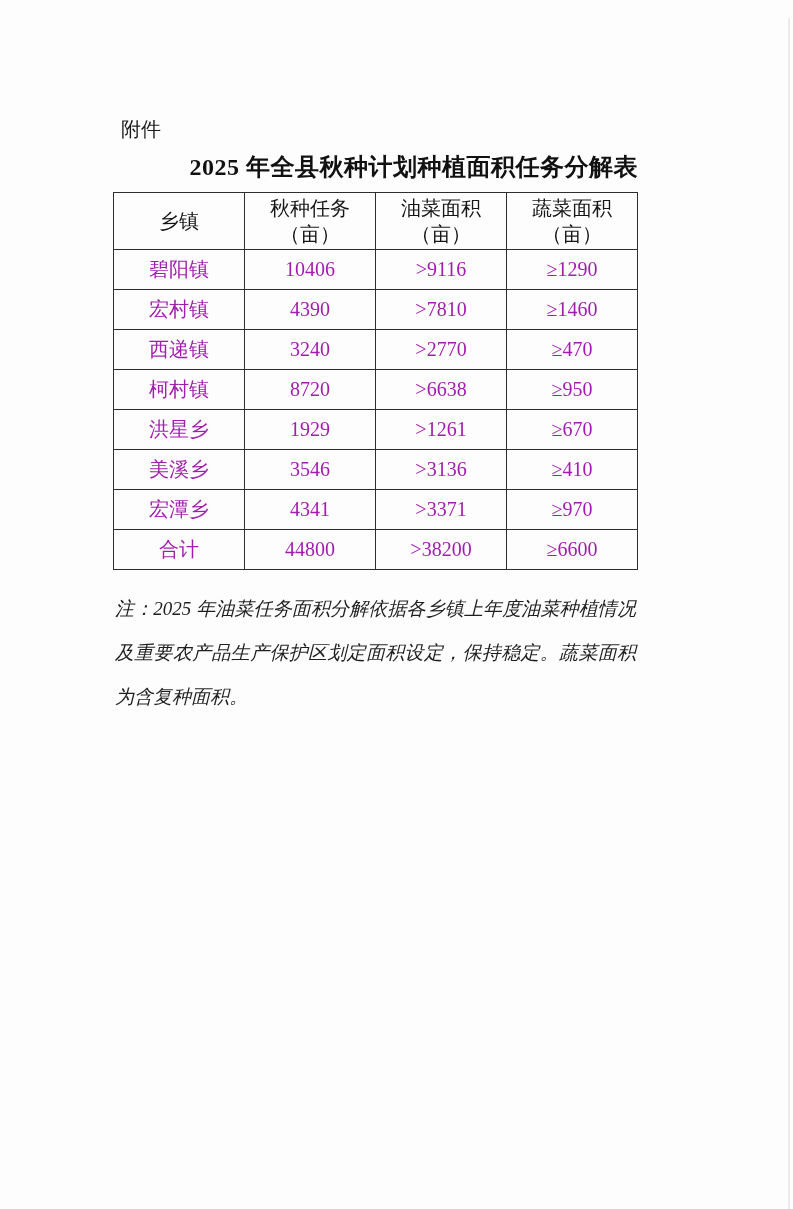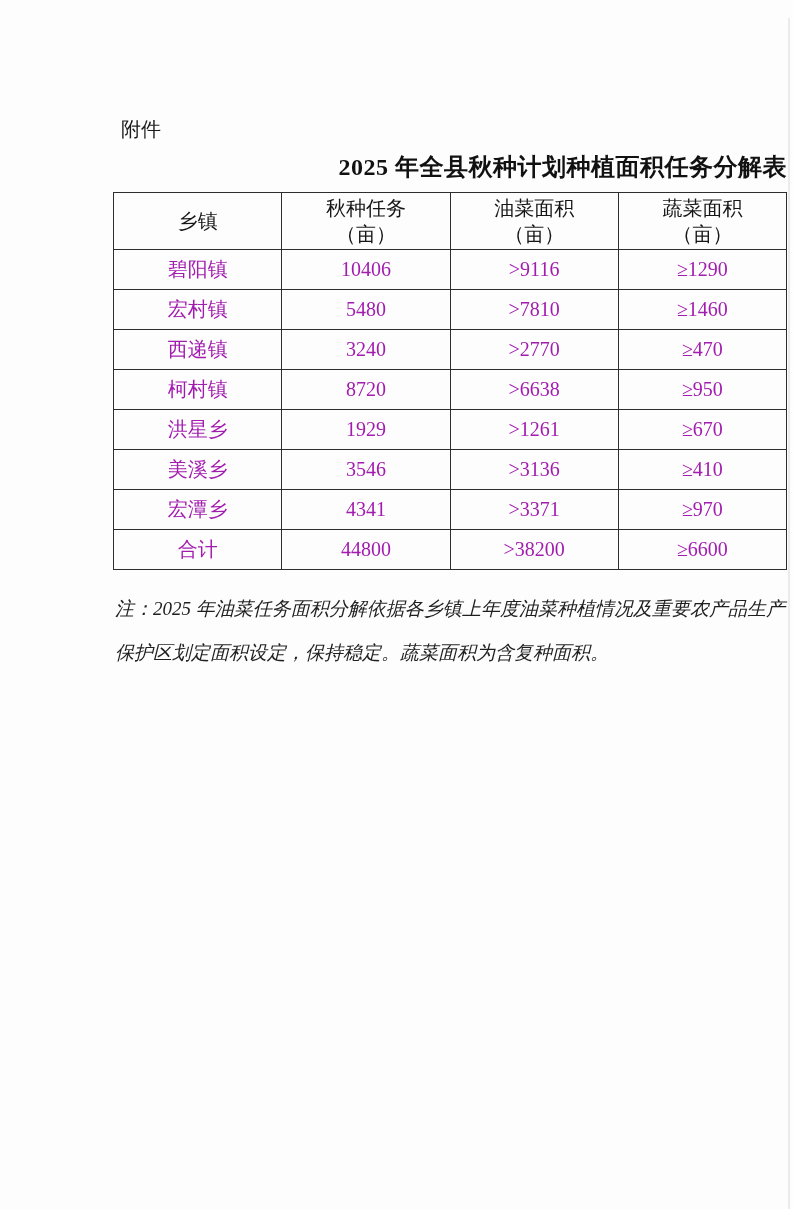--- a/index.html
+++ b/index.html
@@ -17,21 +17,21 @@
     top: 18px;
     bottom: 0;
     right: 3px;
     width: 2px;
     background: #ebebeb;
   }
   .content {
     position: absolute;
     left: 113px;
     top: 117px;
-    width: 674px;
+    width: 525px;
   }
   .attachment {
     font-family: "Liberation Sans", sans-serif;
     font-weight: 500;
     font-size: 20px;
     line-height: 24px;
     margin: 0 0 10px 8px;
     color: #1a1a1a;
   }
   .doc-title {
@@ -118,21 +118,21 @@
       </thead>
       <tbody>
         <tr>
           <td>碧阳镇</td>
           <td>10406</td>
           <td>&gt;9116</td>
           <td>≥1290</td>
         </tr>
         <tr>
           <td>宏村镇</td>
-          <td>5480</td>
+          <td>4390</td>
           <td>&gt;7810</td>
           <td>≥1460</td>
         </tr>
         <tr>
           <td>西递镇</td>
           <td>3240</td>
           <td>&gt;2770</td>
           <td>≥470</td>
         </tr>
         <tr>

